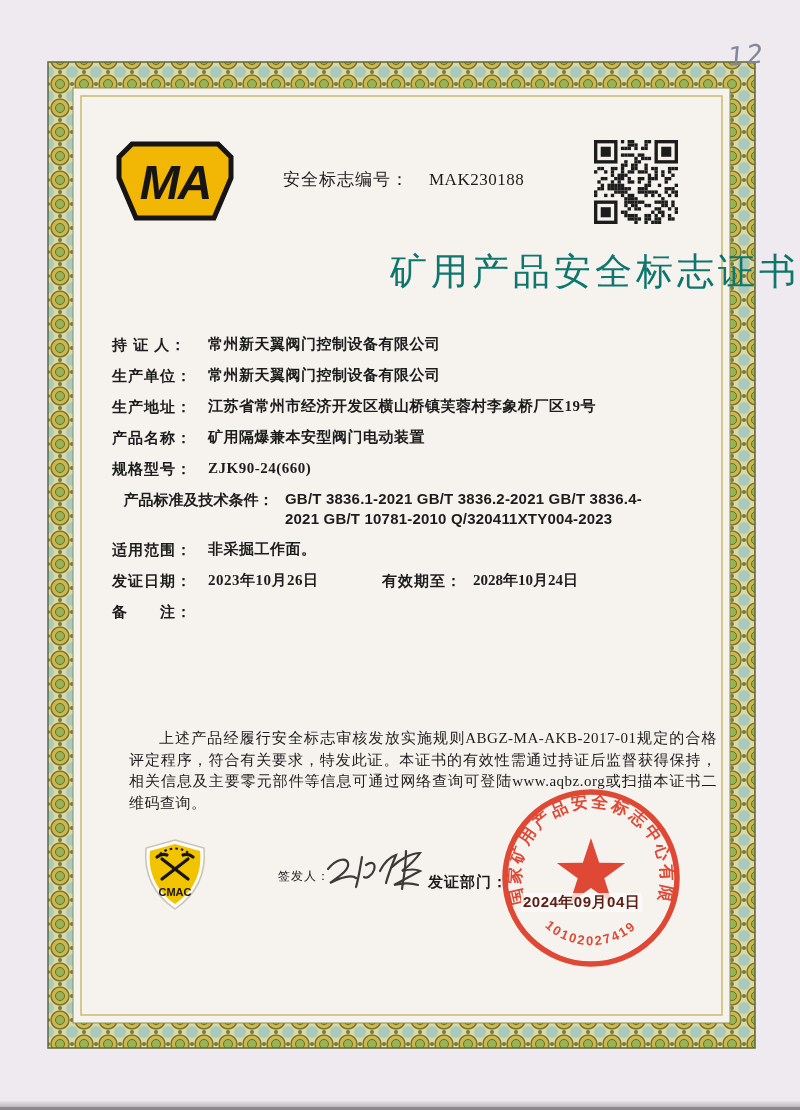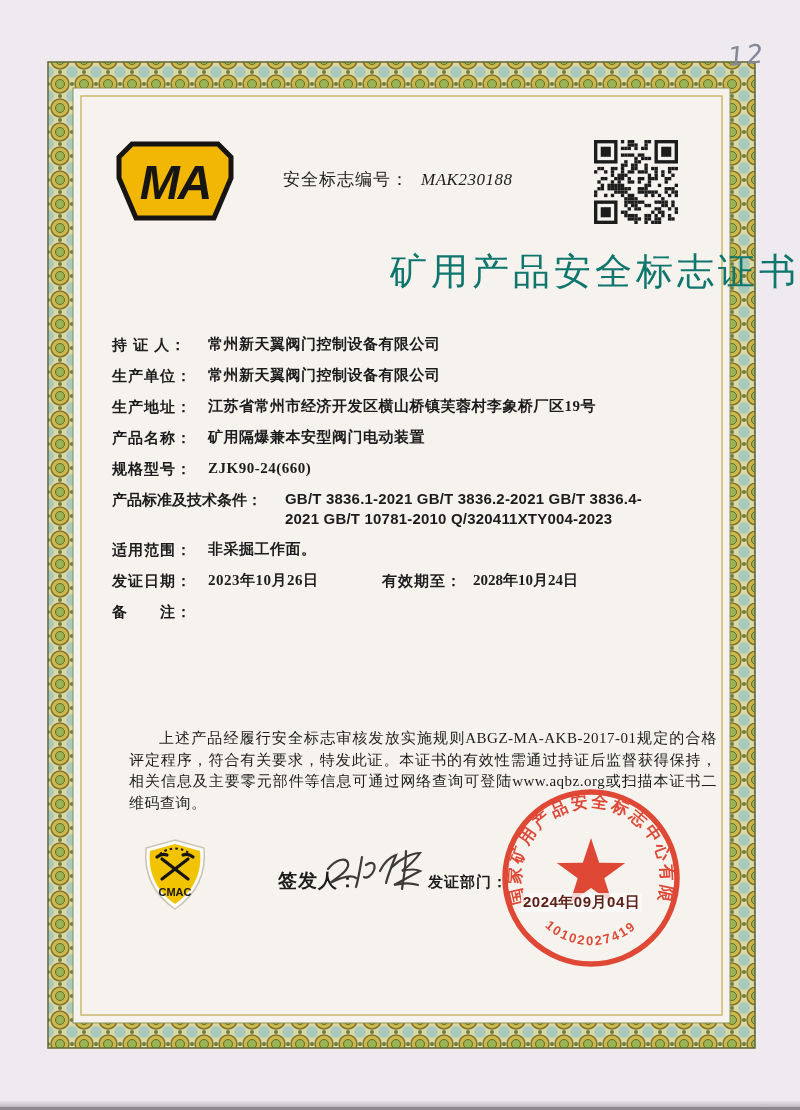--- a/index.html
+++ b/index.html
@@ -14,49 +14,49 @@
   .scan-bottom-edge{position:absolute;left:0;right:0;bottom:0;height:9px;
     background:linear-gradient(#e7e2e7,#a9a4aa);}
   .scan-bottom-line{position:absolute;left:0;right:0;bottom:0;height:3px;background:#8d888e;}
   .handwritten{left:728px;top:40px;font-size:26px;color:#828896;
     font-style:italic;transform:rotate(-6deg);letter-spacing:2px;
     font-family:"DejaVu Sans",sans-serif;}
   
   .ma-logo{left:116px;top:141px;}
   .certno-line{left:283px;top:168px;font-family:"Liberation Serif",serif;
     font-size:17px;letter-spacing:1px;}
-  .certno-line .val{margin-left:12px;letter-spacing:0.5px;font-style:italic;}
+  .certno-line .val{margin-left:20px;letter-spacing:0.5px;}
   .qr{left:594px;top:140px;}
   .cert-title{left:0;right:0;top:247px;text-align:right;
     font-family:"Liberation Serif",serif;font-weight:normal;
     font-size:37px;letter-spacing:4px;color:#0f766e;}
   
   .fields{left:112px;top:334px;width:586px;}
   .frow{display:flex;margin-bottom:10px;}
   .flabel{flex:none;width:96px;font-weight:bold;font-size:15px;line-height:21px;
     letter-spacing:1px;}
   .fvalue{font-weight:bold;font-size:15px;line-height:21px;
     font-family:"Liberation Serif",serif;letter-spacing:0.5px;}
-  .frow.std .flabel{width:173px;letter-spacing:0;}
+  .frow.std .flabel{width:173px;letter-spacing:0;text-align:center;}
   .frow.std .fvalue{white-space:pre-line;font-family:"Liberation Sans",sans-serif;
     line-height:20px;letter-spacing:0.2px;}
   .frow.daterow{margin-top:8px;}
   .frow.daterow .fvalue{width:174px;flex:none;}
   .frow.daterow .flabel2{flex:none;width:91px;font-weight:bold;font-size:15px;
     line-height:21px;letter-spacing:1px;}
   .frow.daterow .fvalue2{font-weight:bold;font-size:15px;line-height:21px;
     font-family:"Liberation Serif",serif;}
   .frow.remarkrow{margin-top:6px;}
   
   .statement{left:108px;top:728px;width:588px;
     font-family:"Liberation Serif",serif;font-weight:normal;font-size:15px;
     line-height:21.5px;text-align:justify;text-indent:2em;letter-spacing:0.5px;margin-left:21px;}
   
   .cmac{left:141px;top:838px;}
-  .signer-label{left:278px;top:868px;font-weight:bold;font-size:19px;letter-spacing:1px;}
+  .signer-label{left:278px;top:868px;font-weight:normal;font-size:12px;letter-spacing:1px;}
   .signature{left:322px;top:843px;}
   .dept-label{left:428px;top:873px;font-weight:bold;font-size:15px;letter-spacing:1px;}
   .stamp{left:496px;top:783px;}
   .stamp-date{left:521px;top:893px;font-size:15px;font-weight:bold;color:#5c2017;
     background:rgba(252,250,248,0.78);padding:0 2px;letter-spacing:0.5px;
     font-family:"Liberation Sans",sans-serif;text-align:right;}
 </style>
 </head>
 <body>
 

